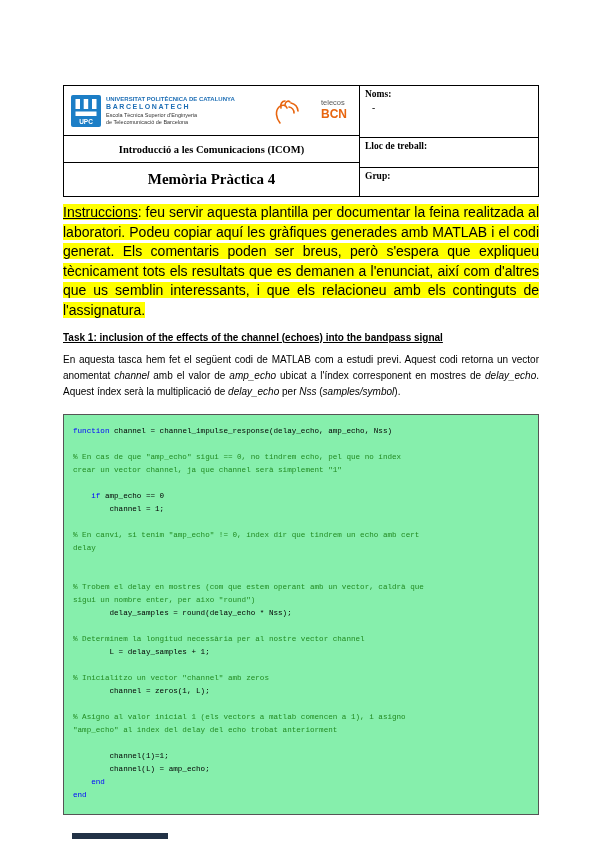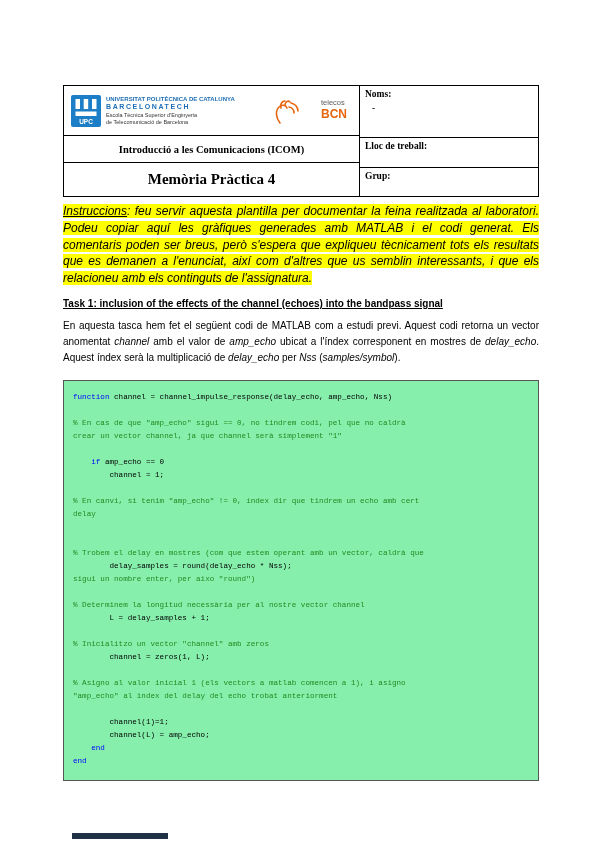--- a/index.html
+++ b/index.html
@@ -47,21 +47,21 @@
   .ht-cell { padding: 3px 5px; }
   .ht-noms { height: 52px; border-bottom: 1px solid #000; }
   .ht-lloc { height: 30px; border-bottom: 1px solid #000; }
   .ht-grup { flex: 1; }
   .ht-label { font-weight: bold; font-size: 9.5px; }
   .ht-value { font-size: 9.5px; padding: 4px 0 0 7px; }
 
   
   .instructions {
     margin-top: 6px;
-    font-size: 12px; font-style: italic;
+    font-size: 14px; 
     line-height: 1.4; text-align: justify;
   }
   .hl { background: #ffff00; }
   .ins-lead { text-decoration: underline; }
 
   
   .task-heading {
     margin-top: 11px;
     font-size: 10px; font-weight: bold; text-decoration: underline;
   }
@@ -147,33 +147,33 @@
 
   <p class="instructions"><span class="hl" style="background: rgb(255, 255, 0);"><span class="ins-lead">Instruccions</span><span>: feu servir aquesta plantilla per documentar la feina realitzada al laboratori. Podeu copiar aquí les gràfiques generades amb MATLAB i el codi generat. Els comentaris poden ser breus, però s'espera que expliqueu tècnicament tots els resultats que es demanen a l'enunciat, així com d'altres que us semblin interessants, i que els relacioneu amb els continguts de l'assignatura.</span></span></p>
 
   <div class="task-heading">Task 1: inclusion of the effects of the channel (echoes) into the bandpass signal</div>
 
   <p class="body-par"><span>En aquesta tasca hem fet el següent codi de MATLAB com a estudi previ. Aquest codi retorna un vector anomentat </span><i>channel</i><span> amb el valor de </span><i>amp_echo</i><span> ubicat a l'índex corresponent en mostres de </span><i>delay_echo</i><span>. Aquest índex serà la multiplicació de </span><i>delay_echo</i><span> per </span><i>Nss</i><span> (</span><i>samples/symbol</i><span>).</span></p>
 
   <div class="code-box">
       <div class="code-line"><span style="color: rgb(0, 0, 255);">function</span><span style="color: rgb(0, 0, 0);"> channel = channel_impulse_response(delay_echo, amp_echo, Nss)</span></div>
       <div class="code-line">&nbsp;</div>
-      <div class="code-line"><span style="color: rgb(34, 139, 34);">% En cas de que "amp_echo" sigui == 0, no tindrem codi, pel que no caldrà</span></div>
+      <div class="code-line"><span style="color: rgb(34, 139, 34);">% En cas de que "amp_echo" sigui == 0, no tindrem echo, pel que no índex</span></div>
       <div class="code-line"><span style="color: rgb(34, 139, 34);">crear un vector channel, ja que channel serà simplement "1"</span></div>
       <div class="code-line">&nbsp;</div>
       <div class="code-line"><span style="color: rgb(0, 0, 0);">    </span><span style="color: rgb(0, 0, 255);">if</span><span style="color: rgb(0, 0, 0);"> amp_echo == 0</span></div>
       <div class="code-line"><span style="color: rgb(0, 0, 0);">        channel = 1;</span></div>
       <div class="code-line">&nbsp;</div>
       <div class="code-line"><span style="color: rgb(34, 139, 34);">% En canvi, si tenim "amp_echo" != 0, índex dir que tindrem un echo amb cert</span></div>
       <div class="code-line"><span style="color: rgb(34, 139, 34);">delay</span></div>
       <div class="code-line">&nbsp;</div>
       <div class="code-line">&nbsp;</div>
       <div class="code-line"><span style="color: rgb(34, 139, 34);">% Trobem el delay en mostres (com que estem operant amb un vector, caldrà que</span></div>
+      <div class="code-line"><span style="color: rgb(34, 139, 34);">sigui un nombre enter, per aixo "round")</span></div>
       <div class="code-line"><span style="color: rgb(0, 0, 0);">        delay_samples = round(delay_echo * Nss);</span></div>
-      <div class="code-line"><span style="color: rgb(34, 139, 34);">sigui un nombre enter, per aixo "round")</span></div>
       <div class="code-line">&nbsp;</div>
       <div class="code-line"><span style="color: rgb(34, 139, 34);">% Determinem la longitud necessària per al nostre vector channel</span></div>
       <div class="code-line"><span style="color: rgb(0, 0, 0);">        L = delay_samples + 1;</span></div>
       <div class="code-line">&nbsp;</div>
       <div class="code-line"><span style="color: rgb(34, 139, 34);">% Inicialitzo un vector "channel" amb zeros</span></div>
       <div class="code-line"><span style="color: rgb(0, 0, 0);">        channel = zeros(1, L);</span></div>
       <div class="code-line">&nbsp;</div>
       <div class="code-line"><span style="color: rgb(34, 139, 34);">% Asigno al valor inicial 1 (els vectors a matlab comencen a 1), i asigno</span></div>
       <div class="code-line"><span style="color: rgb(34, 139, 34);">"amp_echo" al index del delay del echo trobat anteriorment</span></div>
       <div class="code-line">&nbsp;</div>

